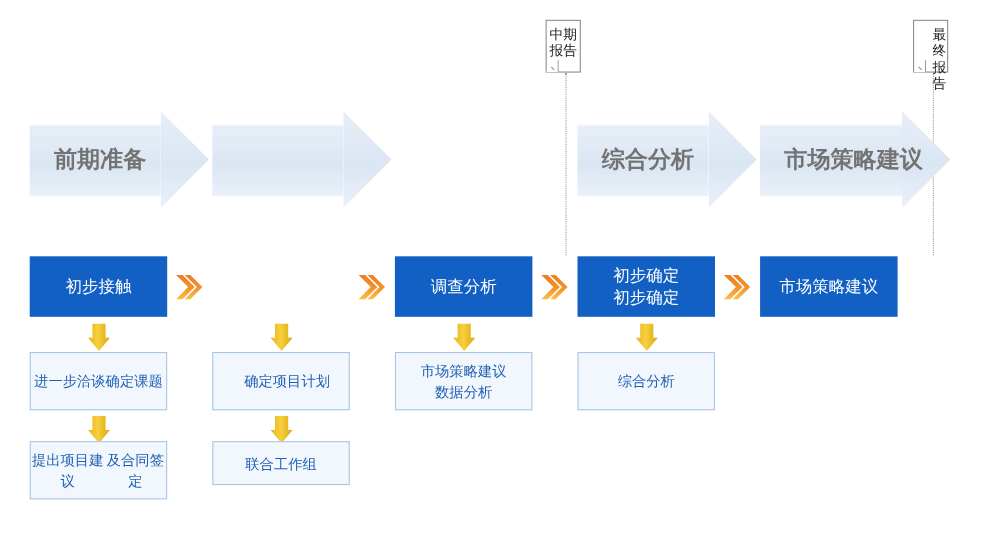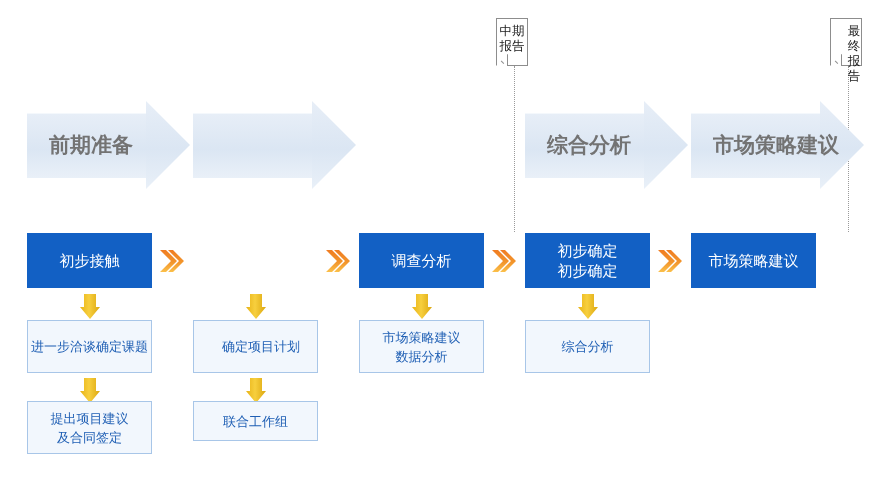--- a/index.html
+++ b/index.html
@@ -264,21 +264,21 @@
     <svg width="22" height="26" viewBox="0 0 22 26">
       <path d="M5,0 L17,0 L17,13 L21,13 L11,25 L1,13 L5,13 Z" fill="url(#yg1)"></path>
     </svg>
   </div>
   <div class="darrow" style="left:245px;top:378px;">
     <svg width="22" height="26" viewBox="0 0 22 26">
       <path d="M5,0 L17,0 L17,13 L21,13 L11,25 L1,13 L5,13 Z" fill="url(#yg1)"></path>
     </svg>
   </div>
 
-  <div class="palebox" style="left:27px;top:401px;width:125px;height:53px;flex-direction:column;">
+  <div class="palebox" style="left:27px;top:401px;width:125px;height:53px;">
     <span>提出项目建议</span>
     <span>及合同签定</span>
   </div>
 
   <div class="palebox" style="left:193px;top:401px;width:125px;height:40px;">
     <span>联合工作组</span>
   </div>
 
 </div>
 

